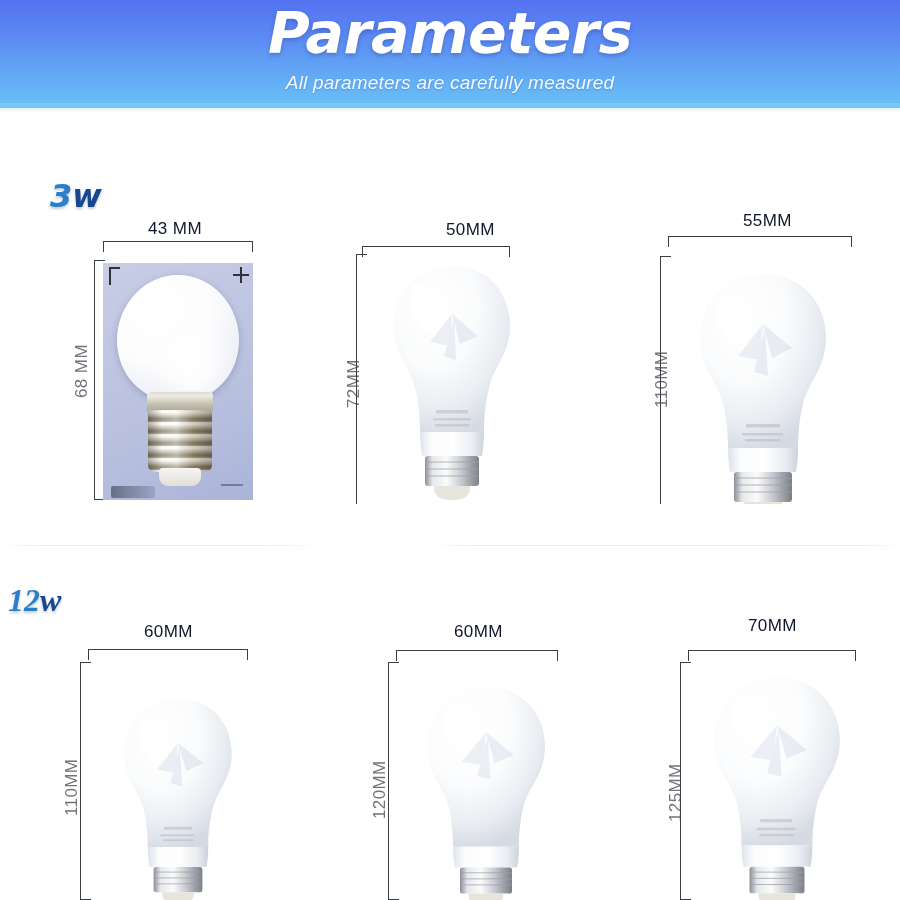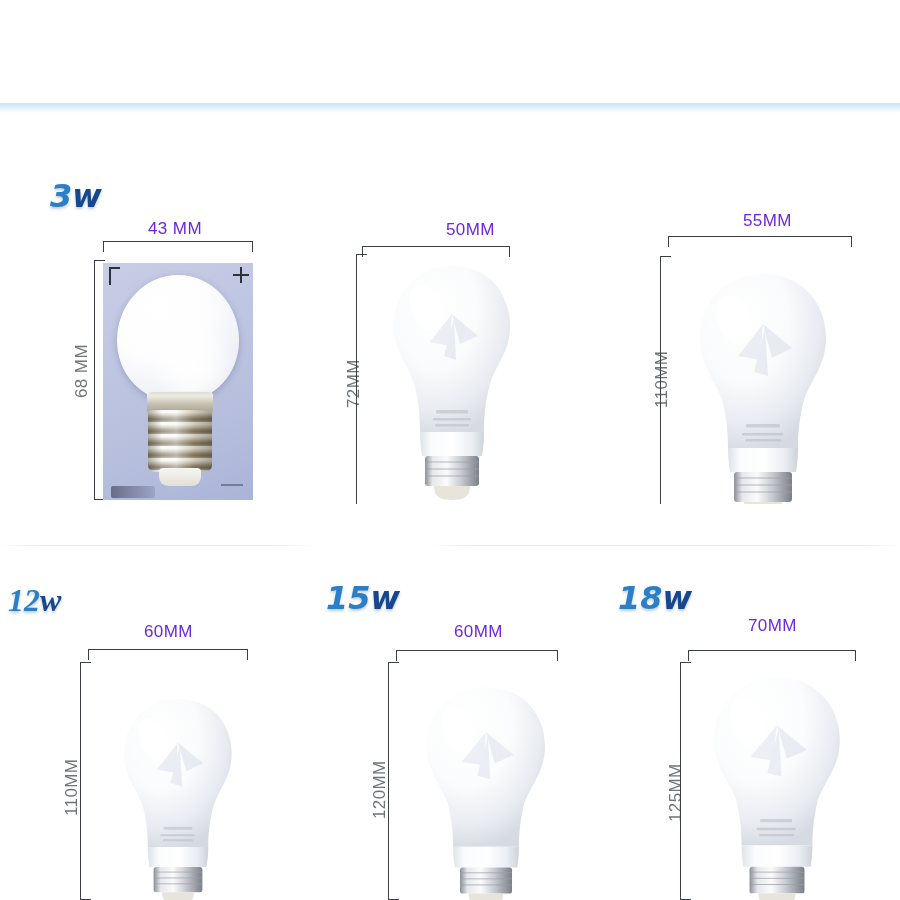--- a/index.html
+++ b/index.html
@@ -68,21 +68,21 @@
     white-space:nowrap;
     text-shadow:0 2px 3px rgba(120,140,165,.45);
   }
   .watt .num{color:#2a7fc8;}
   .watt .unit{color:#16478f;}
 
   
   .dim-top{
     position:absolute;
     font-family:"Liberation Sans", sans-serif;
-    font-size:17px;color:#6d28d9;letter-spacing:.4px;
+    font-size:17px;color:#0f172a;letter-spacing:.4px;
     white-space:nowrap;
   }
   .dim-side{
     position:absolute;
     font-family:"Liberation Sans", sans-serif;
     font-size:17px;color:#6f7478;letter-spacing:.4px;
     white-space:nowrap;
     transform-origin:0 0;
     transform:rotate(-90deg);
   }
@@ -165,20 +165,24 @@
   .photo3w .smudge2{
     position:absolute;right:10px;bottom:14px;width:22px;height:2px;
     background:rgba(60,66,88,.5);
   }
 </style>
 </head>
 <body>
 
 <div class="page">
 
+  <div class="banner">
+    <div class="banner-title">Parameters</div>
+    <div class="banner-sub">All parameters are carefully measured</div>
+  </div>
   <div class="banner-fade"></div>
 
   <div class="grid">
 
     <div class="row-divider"></div>
 
     <div class="cell r1 c1">
 
       <div class="watt" style="left:50px;top:72px;">
         <span class="num">3</span><span class="unit">w</span>
@@ -371,23 +375,20 @@
             <rect x="55" y="158" width="34" height="3.6" rx="1"></rect>
             <rect x="51" y="167" width="41" height="2.4" rx="1"></rect>
             <rect x="54" y="173" width="36" height="2.4" rx="1"></rect>
           </g>
         </svg>
       </div>
     </div>
 
     <div class="cell r2 c2">
 
-      <div class="watt" style="left:26px;top:78px;">
-        <span class="num">15</span><span class="unit">w</span>
-      </div>
 
       <div class="dim-top" style="left:154px;top:118px;">60MM</div>
       <div class="dim-side" style="left:70px;top:315px;">120MM</div>
 
       <div class="brk-top" style="left:96px;top:146px;width:162px;"></div>
       <div class="brk-left" style="left:88px;top:158px;height:238px;"></div>
 
       <div class="bulb" style="left:110px;top:178px;">
         <svg width="152" height="222" viewBox="0 0 152 256">
           <defs>
@@ -426,23 +427,20 @@
             <path d="M76 58 L48 92 L72 96 Z" fill="#cbd3e3"></path>
             <path d="M78 62 L81 112 L66 108 Z" fill="#c8d1e2"></path>
           </g>
           <ellipse cx="44" cy="54" rx="17" ry="28" fill="#ffffff" opacity=".88" transform="rotate(-22 44 54)"></ellipse>
         </svg>
       </div>
     </div>
 
     <div class="cell r2 c3">
 
-      <div class="watt" style="left:18px;top:78px;">
-        <span class="num">18</span><span class="unit">w</span>
-      </div>
 
       <div class="dim-top" style="left:148px;top:112px;">70MM</div>
       <div class="dim-side" style="left:66px;top:318px;">125MM</div>
 
       <div class="brk-top" style="left:88px;top:146px;width:168px;"></div>
       <div class="brk-left" style="left:80px;top:158px;height:238px;"></div>
 
       <div class="bulb" style="left:98px;top:168px;">
         <svg width="158" height="232" viewBox="0 0 158 262">
           <defs>

